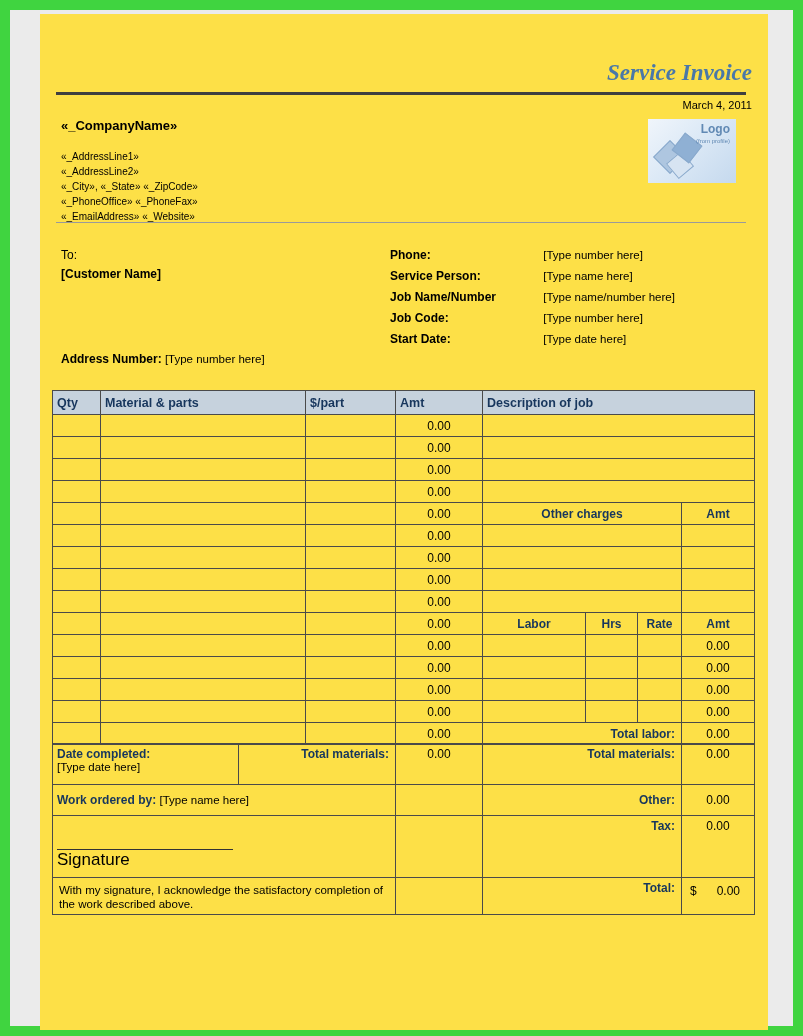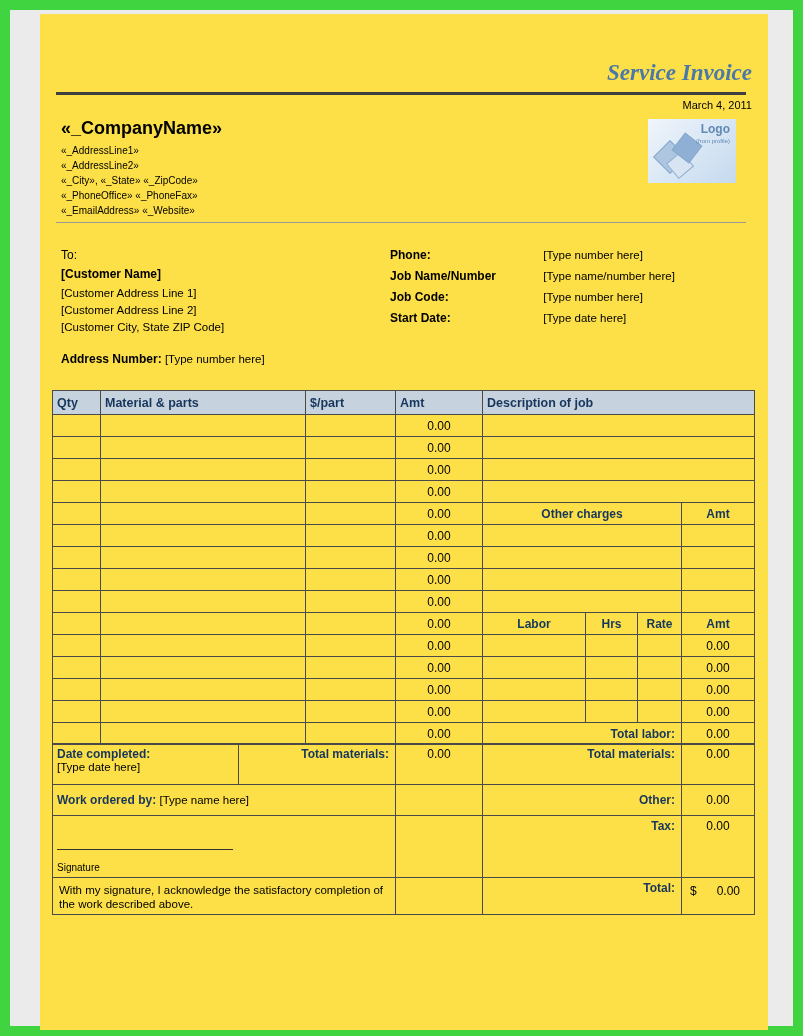--- a/index.html
+++ b/index.html
@@ -19,21 +19,21 @@
     position:absolute; top:46px; right:16px;
     font-family:"Liberation Serif", serif;
     font-style:italic; font-weight:bold;
     font-size:23px; color:#4a78a8;
   }
   .rule-top { position:absolute; top:78px; left:16px; width:690px; height:3px; background:#3f3f3f; }
   .doc-date { position:absolute; top:85px; right:16px; font-size:11px; }
 
   
   .company { position:absolute; left:21px; top:104px; }
-  .company-name { font-size:18px; font-weight:bold; margin-bottom:4px; }
+  .company-name { font-size:13px; font-weight:bold; margin-bottom:16px; }
   .company-line { font-size:10px; line-height:15px; }
 
   
   .logo {
     position:absolute; left:608px; top:105px; width:88px; height:64px;
     background:linear-gradient(135deg,#f0f5fb 0%,#dce9f6 45%,#c5d9ee 100%);
     overflow:hidden;
   }
   .logo-label { position:absolute; top:3px; right:6px; font-weight:bold; font-size:12px; color:#6189b4; }
   .logo-sub   { position:absolute; top:19px; right:6px; font-size:6px; color:#6189b4; }
@@ -65,21 +65,21 @@
   .r { height:22px; }
   .num { text-align:center; }
   .subhdr { color:#17365d; font-weight:bold; text-align:center; }
   .bluelab { color:#17365d; font-weight:bold; }
   .ralign { text-align:right; padding-right:6px !important; }
   .vtop { vertical-align:top; padding-top:3px !important; }
   .wrap { white-space:normal !important; }
   .rowA { height:41px; } .rowB { height:31px; } .rowC { height:62px; } .rowD { height:34px; }
   .small { font-size:11.5px; font-weight:normal; color:#000; }
   .sigline { margin-top:30px; width:176px; border-bottom:1px solid #333; }
-  .siglab  { font-size:10px; margin-top:12px; }
+  .siglab  { font-size:17px; margin-top:0; }
   .ack { font-size:11.5px; line-height:1.25; padding:2px 2px; }
   .money { display:flex; justify-content:space-between; padding:3px 10px 0 4px; }
 </style>
 </head>
 <body>
 
 <div class="inner">
   <div class="page">
 
     <div class="doc-title">Service Invoice</div>
@@ -100,34 +100,33 @@
       <span class="diamond d3"></span>
       <span class="diamond d2"></span>
       <span class="logo-label">Logo</span>
       <span class="logo-sub">(from profile)</span>
     </div>
 
     <div class="rule-2"></div>
 
     <div class="to-label">To:</div>
     <div class="cust-name">[Customer Name]</div>
-    <div class="cust-addr">
-      <div>[Customer Address Line 1]</div>
-      <div>[Customer Address Line 2]</div>
-      <div>[Customer City, State ZIP Code]</div>
-    </div>
     <div class="inv-line">
       <span class="lab">Address Number:</span>
       <span>[Type number here]</span>
     </div>
 
     <div class="jobinfo">
       <div class="jobrow">
         <span class="lab">Phone:</span>
         <span>[Type number here]</span>
+      </div>
+      <div class="jobrow">
+        <span class="lab">Service Person:</span>
+        <span>[Type name here]</span>
       </div>
       <div class="jobrow">
         <span class="lab">Job Name/Number</span>
         <span>[Type name/number here]</span>
       </div>
       <div class="jobrow">
         <span class="lab">Job Code:</span>
         <span>[Type number here]</span>
       </div>
       <div class="jobrow">

